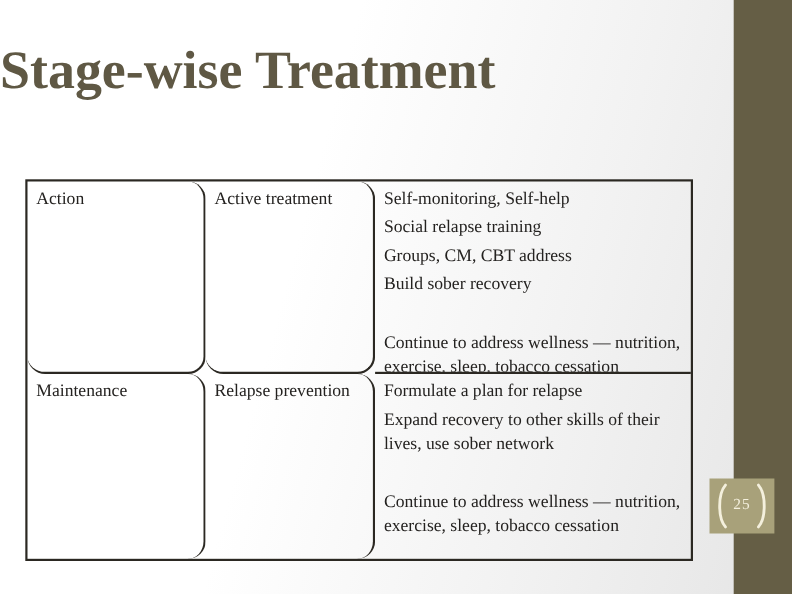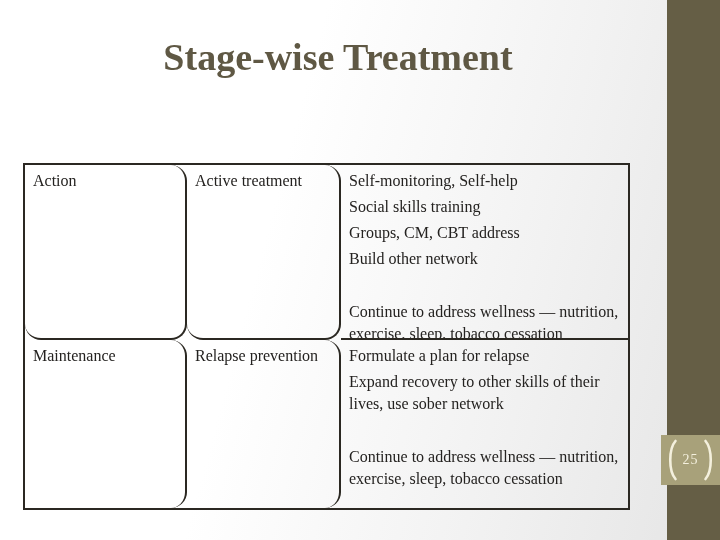--- a/index.html
+++ b/index.html
@@ -27,43 +27,43 @@
     position: absolute;
     top: 0;
     right: 0;
     width: 53px;
     height: 540px;
     background: var(--sidebar);
   }
   .page-badge {
     position: absolute;
     top: 435px;
-    right: 0;
+    right: 16px;
     width: 59px;
     height: 50px;
     background: var(--badge-bg);
     display: flex;
     align-items: center;
     justify-content: space-between;
     padding: 0 4px;
   }
   .page-badge .bracket { display: block; }
   .page-number {
     color: var(--badge-text);
     font-size: 14px;
     letter-spacing: 1px;
     font-family: "Liberation Serif", "DejaVu Serif", serif;
   }
   .slide-title {
     position: absolute;
     top: 36px;
     left: 0;
     width: 676px;
-    text-align: center;
-    font-size: 38px;
+    text-align: left;
+    font-size: 49px;
     font-weight: bold;
     color: var(--accent-dark);
     font-family: "Liberation Serif", "DejaVu Serif", serif;
     line-height: 1.15;
   }
   .treatment-table {
     position: absolute;
     left: 23px;
     top: 163px;
     width: 607px;
@@ -95,23 +95,23 @@
   <div class="sidebar"></div>
 
   <h1 class="slide-title">Stage-wise Treatment</h1>
 
   <div class="treatment-table">
 
     <div class="cell stage col-divider row-divider">Action</div>
     <div class="cell treatment col-divider row-divider">Active treatment</div>
     <div class="cell details row-divider">
         <p class="detail-item">Self-monitoring, Self-help</p>
-        <p class="detail-item">Social skills training</p>
+        <p class="detail-item">Social relapse training</p>
         <p class="detail-item">Groups, CM, CBT address</p>
-        <p class="detail-item">Build other network</p>
+        <p class="detail-item">Build sober recovery</p>
         <p class="detail-item">Continue to address wellness — nutrition, exercise, sleep, tobacco cessation</p>
       </div>
 
     <div class="cell stage col-divider">Maintenance</div>
     <div class="cell treatment col-divider">Relapse prevention</div>
     <div class="cell details">
         <p class="detail-item">Formulate a plan for relapse</p>
         <p class="detail-item">Expand recovery to other skills of their lives, use sober network</p>
         <p class="detail-item">Continue to address wellness — nutrition, exercise, sleep, tobacco cessation</p>
       </div>

